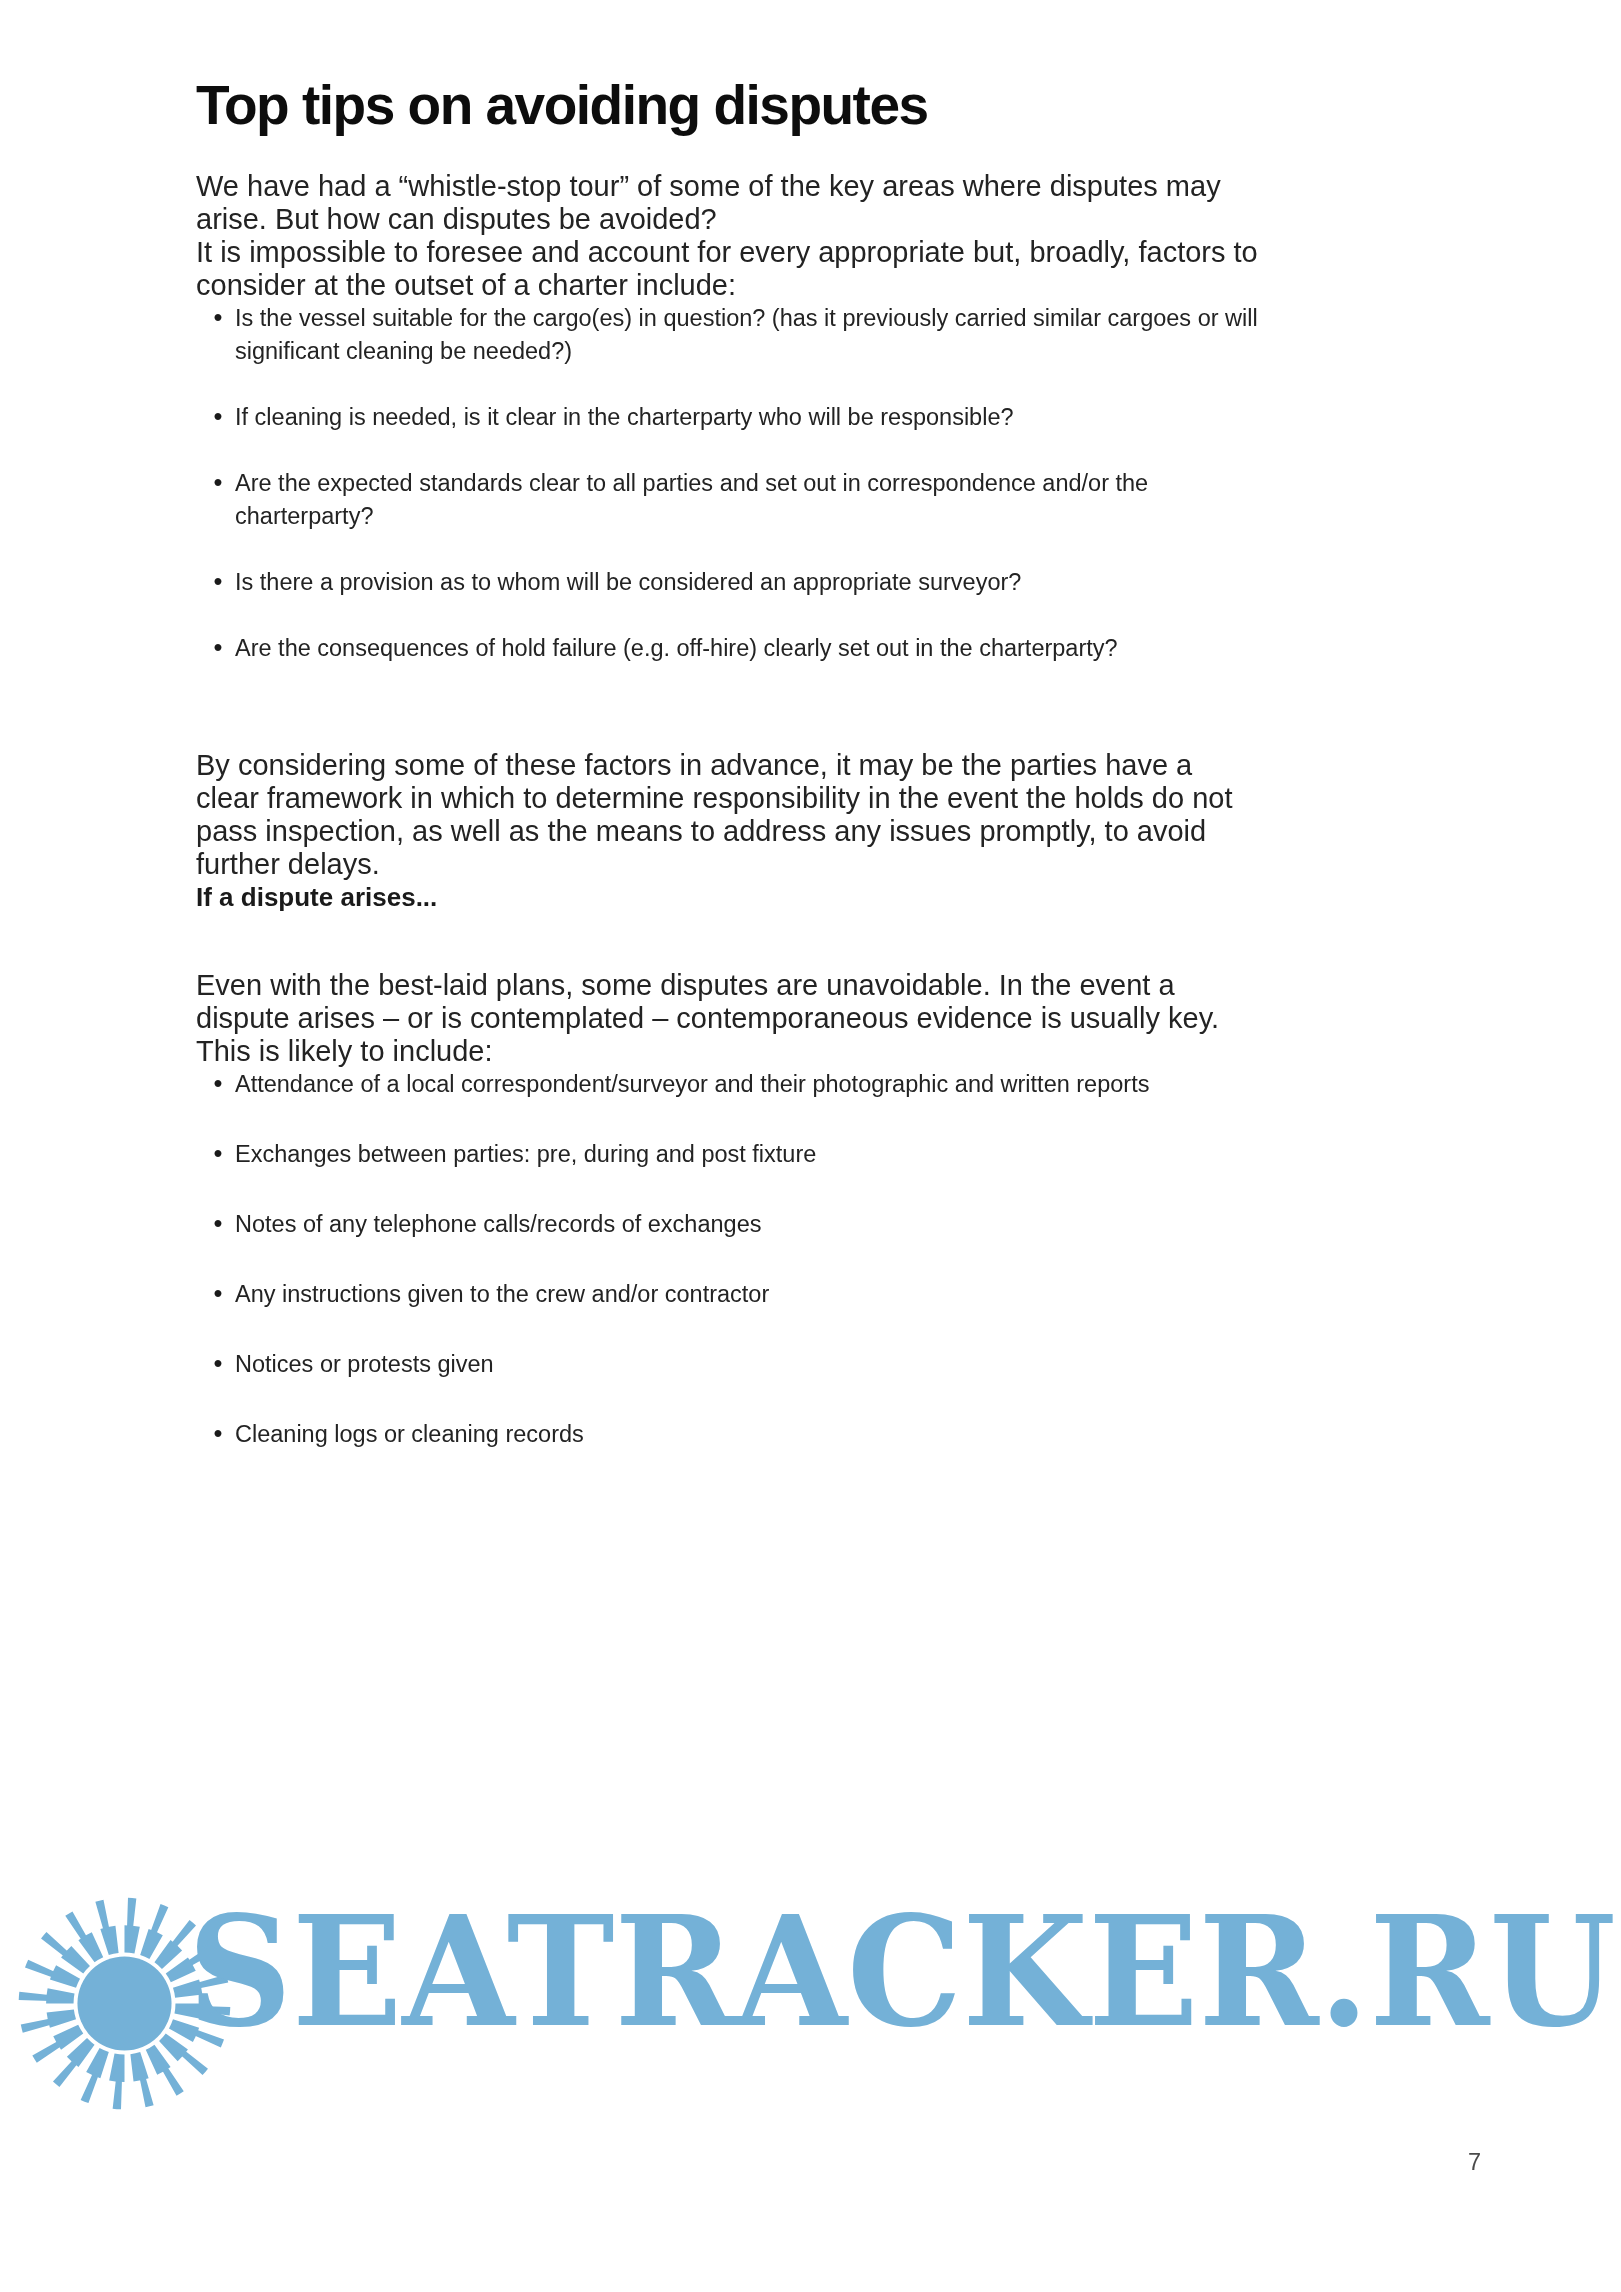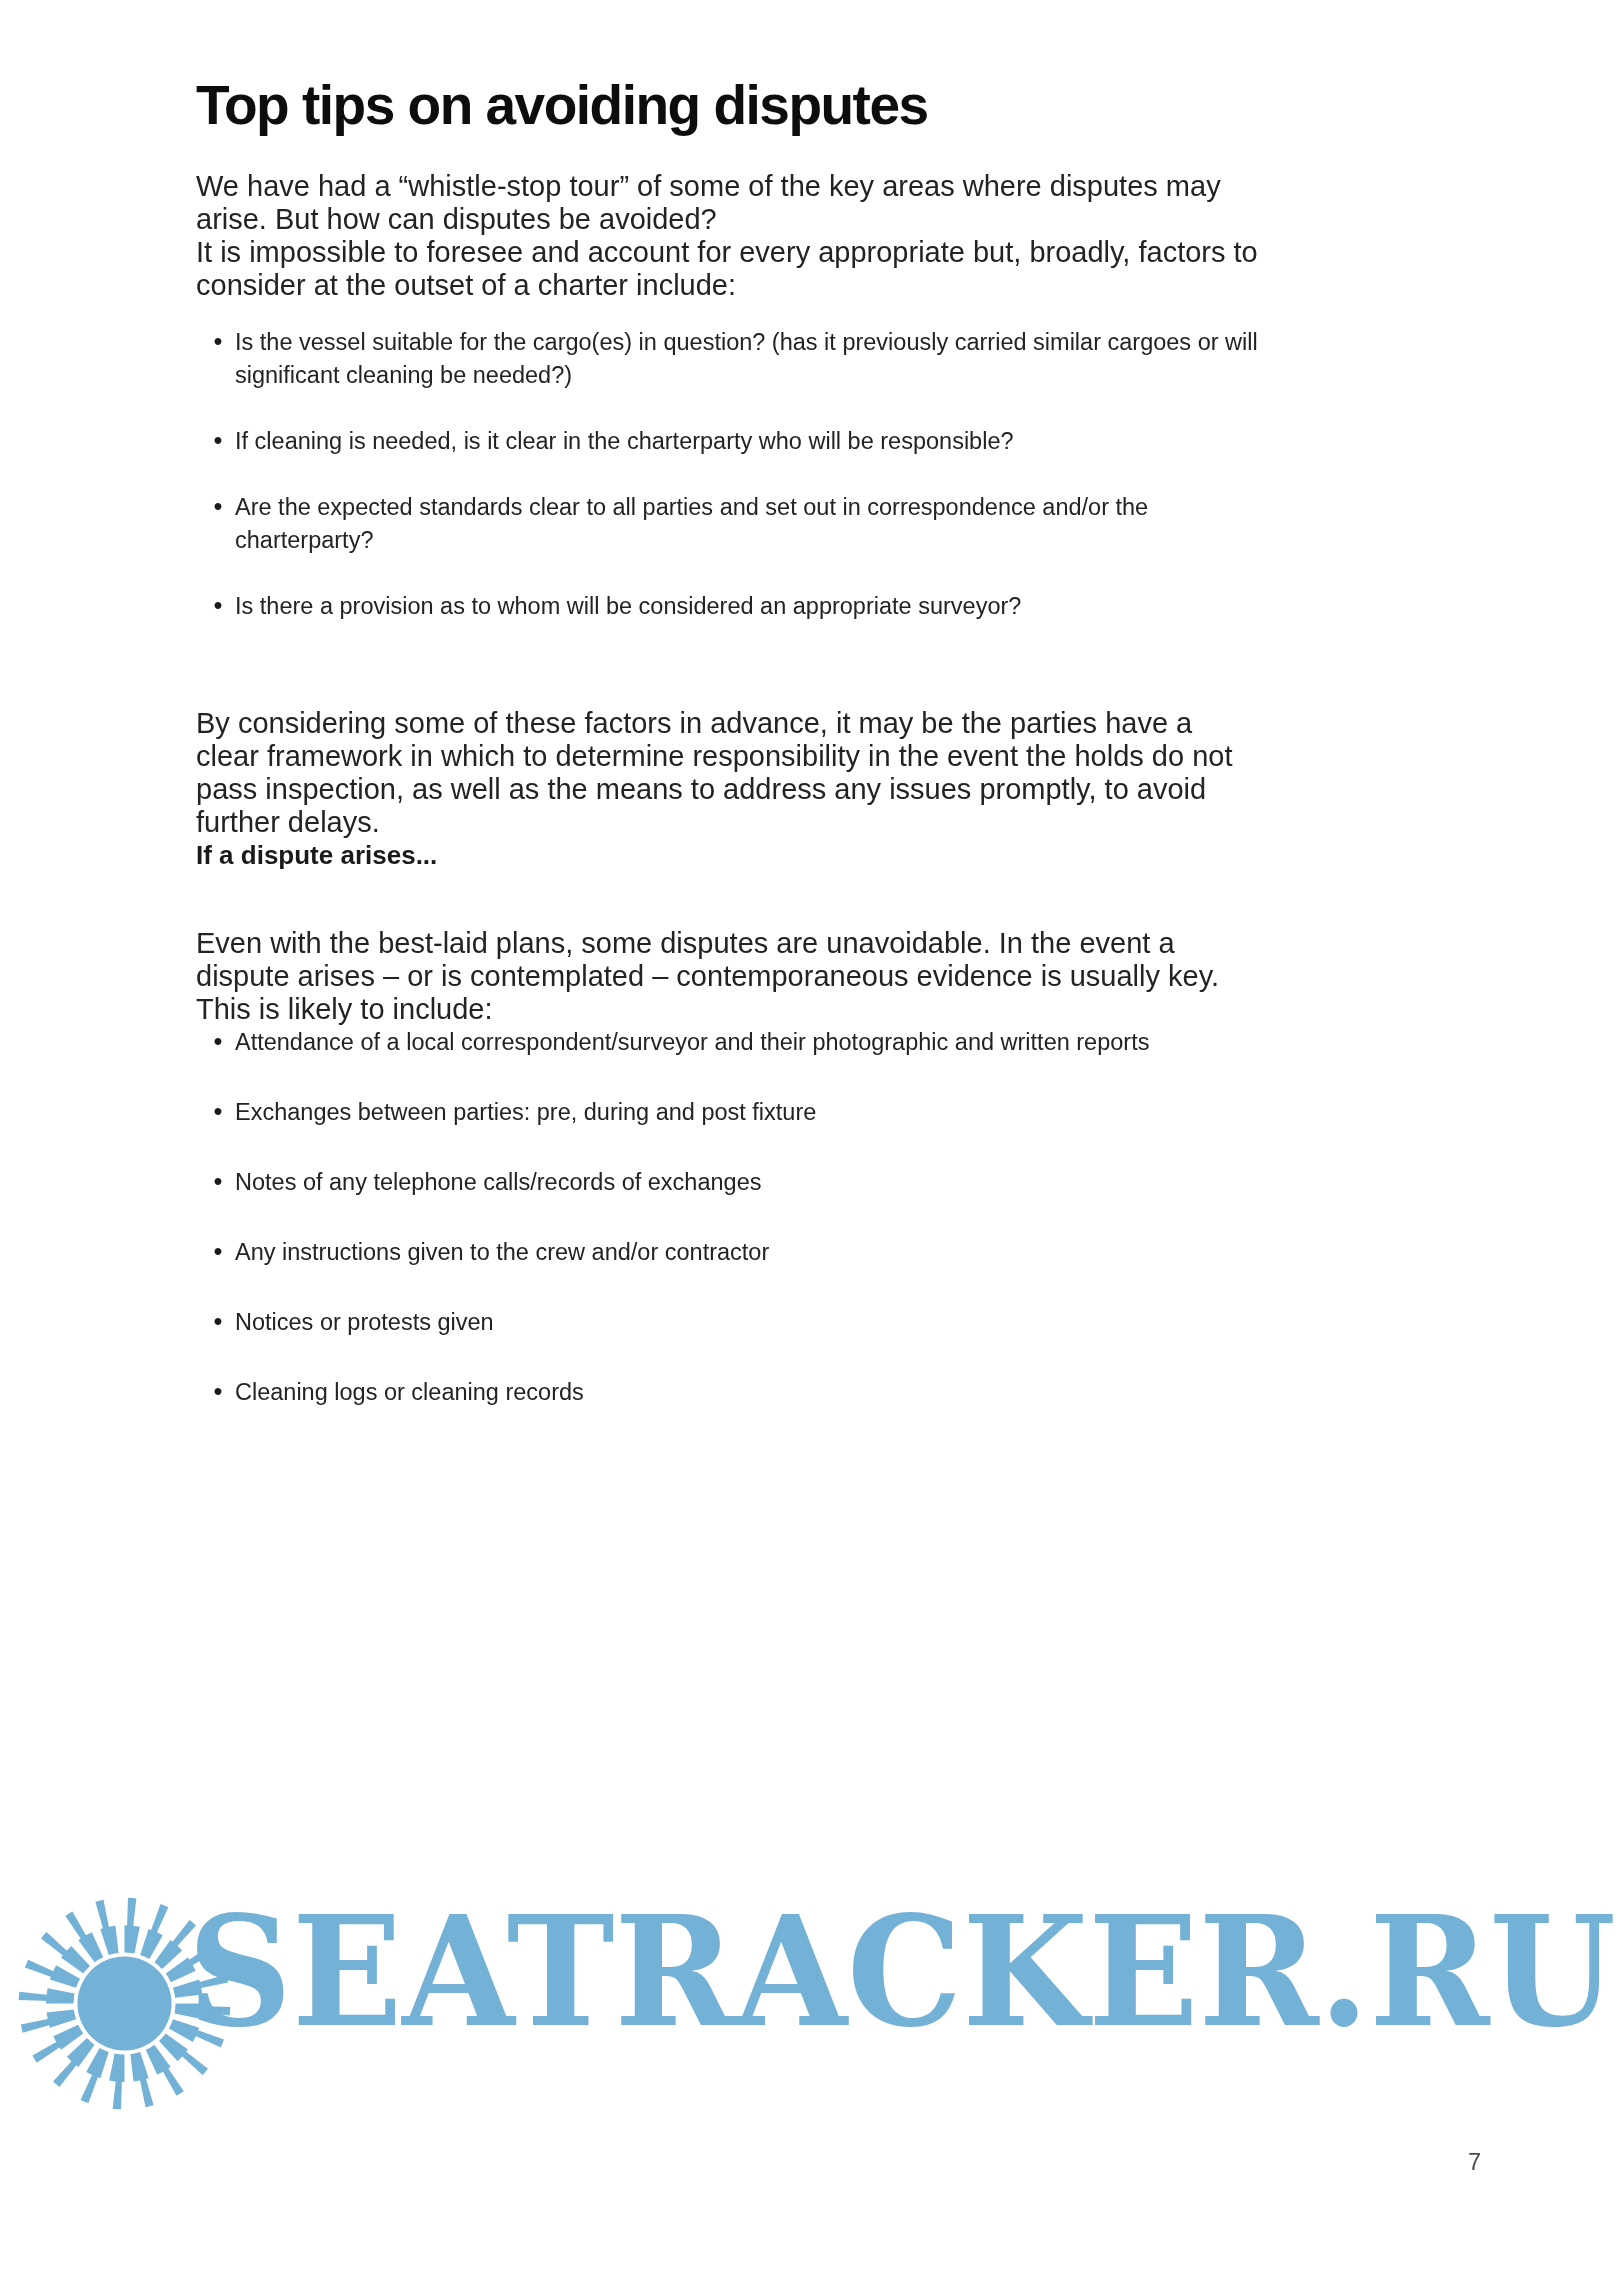--- a/index.html
+++ b/index.html
@@ -58,21 +58,21 @@
   }
   ul.bullet-list li::before {
     content: "\2022";
     position: absolute;
     left: 17.6px;
     top: -1px;
     font-size: 25.5px;
     color: #1a1a1a;
   }
   ul.list-factors { margin-bottom: 84px; }
-  ul.list-factors li { margin-bottom: 33px; margin-top: 24px; }
+  ul.list-factors li { margin-bottom: 33px; }
   ul.list-factors li:last-child { margin-bottom: 0; }
   ul.list-evidence li { margin-bottom: 37px; }
   ul.list-evidence li:last-child { margin-bottom: 0; }
 
   .sun-logo {
     position: absolute;
     left: 2px;
     top: 1884px;
     width: 245px;
     height: 245px;
@@ -109,20 +109,21 @@
 
     <p class="para mb-46">We have had a “whistle-stop tour” of some of the key areas where disputes may arise. But how can disputes be avoided?</p>
 
     <p class="para mb-62">It is impossible to foresee and account for every appropriate but, broadly, factors to consider at the outset of a charter include:</p>
 
     <ul class="bullet-list list-factors">
       <li>Is the vessel suitable for the cargo(es) in question? (has it previously carried similar cargoes or will significant cleaning be needed?)</li>
       <li>If cleaning is needed, is it clear in the charterparty who will be responsible?</li>
       <li>Are the expected standards clear to all parties and set out in correspondence and/or the charterparty?</li>
       <li>Is there a provision as to whom will be considered an appropriate surveyor?</li>
+      <li>Are the consequences of hold failure (e.g. off-hire) clearly set out in the charterparty?</li>
     </ul>
 
     <p class="para mb-62">By considering some of these factors in advance, it may be the parties have a clear framework in which to determine responsibility in the event the holds do not pass inspection, as well as the means to address any issues promptly, to avoid further delays.</p>
 
     <h2 class="sub-heading">If a dispute arises...</h2>
 
     <p class="para mb-58">Even with the best-laid plans, some disputes are unavoidable.  In the event a dispute arises – or is contemplated – contemporaneous evidence is usually key. This is likely to include:</p>
 
     <ul class="bullet-list list-evidence">
       <li>Attendance of a local correspondent/surveyor and their photographic and written reports</li>

